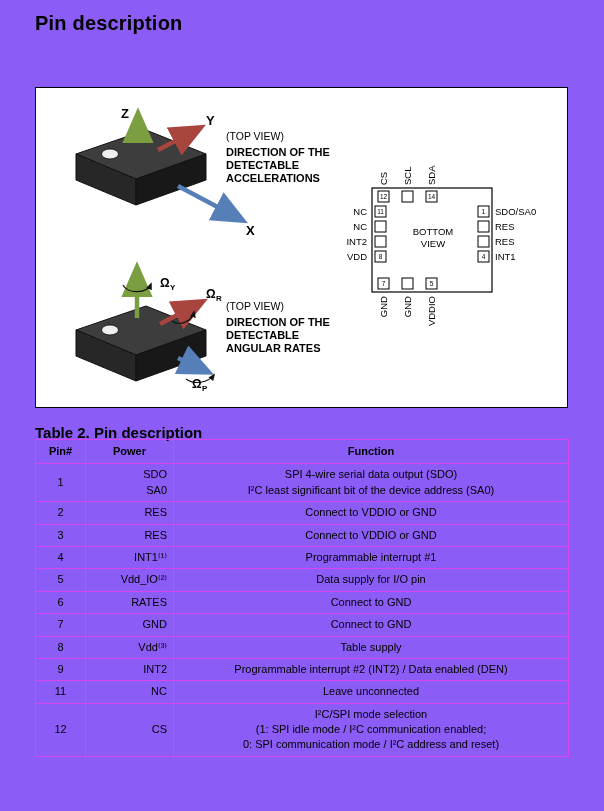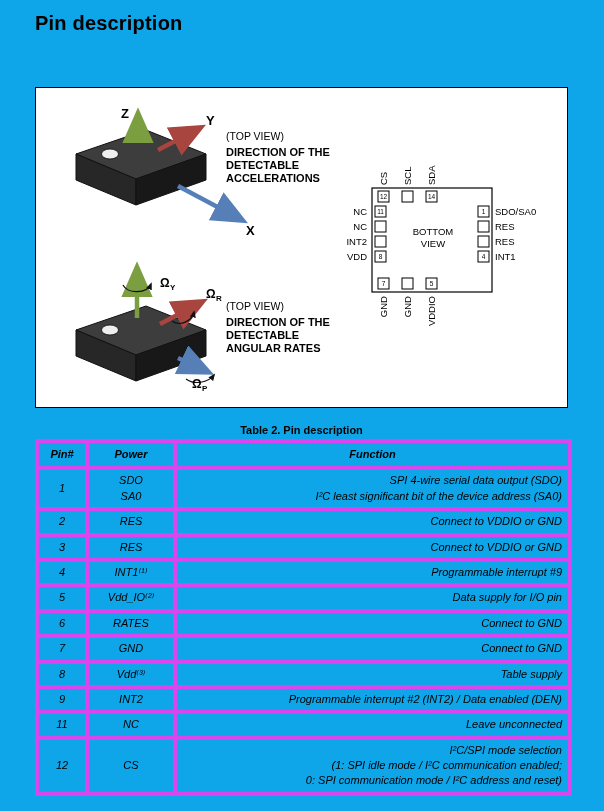--- a/index.html
+++ b/index.html
@@ -1,31 +1,31 @@
 <!DOCTYPE html>
 <html><head>
 <meta charset="utf-8">
 <style>
   html,body { margin:0; padding:0; background:#fff; }
   body { width:604px; height:811px; font-family:"Liberation Sans","DejaVu Sans",sans-serif; color:#000; }
-  .page { position:relative; width:604px; height:811px; background:#0ea5e9; overflow:hidden; }
+  .page { position:relative; width:604px; height:811px; background:#8b5cf6; overflow:hidden; }
 
   .title { position:absolute; left:35px; top:12px; font-size:20px; font-weight:bold; letter-spacing:0.2px; }
 
   .fig-caption { position:absolute; left:35px; top:70px; width:533px; text-align:center; font-size:11px; font-weight:bold;margin-top:28px; }
   .figure-box { position:absolute; left:35px; top:87px; width:531px; height:319px; border:1px solid #000; background:#fff; }
 
-  .tbl-caption { position:absolute; left:35px; top:424px; width:533px; text-align:center; font-size:11px; font-weight:bold; }
+  .tbl-caption { position:absolute; left:35px; top:424px; width:533px; font-size:15px; font-weight:bold; }
   table.pin-table { position:absolute; left:35px; top:439px; width:533px; border-collapse:collapse; font-size:11px; line-height:1.4; table-layout:fixed; }
-  .pin-table th, .pin-table td { border:4px solid #d946ef; vertical-align:middle;font-style:italic; }
+  .pin-table th, .pin-table td { border:1px solid #d946ef; vertical-align:middle; }
   .pin-table th { font-weight:bold; text-align:center; padding:4px 2px; }
   .pin-table td { padding:3px 6px; white-space:pre-line; }
   td.col-pin  { text-align:center; }
-  td.col-name { text-align:center; }
-  td.col-func { text-align:right; }
+  td.col-name { text-align:right; }
+  td.col-func { text-align:center; }
 
   .fig-svg text { font-family:"Liberation Sans","DejaVu Sans",sans-serif; fill:#000; }
   .fig-svg .axis   { font-size:13px; font-weight:bold; }
   .fig-svg .tv     { font-size:10.5px; }
   .fig-svg .dir    { font-size:11px; font-weight:bold; }
   .fig-svg .pinlbl { font-size:9.5px; }
   .fig-svg .pinnum { font-size:6.5px; text-anchor:middle; }
   .fig-svg .bview  { font-size:9.5px; text-anchor:middle; }
   .fig-svg .omega  { font-size:12px; font-weight:bold; }
   .fig-svg .osub   { font-size:8px; font-weight:bold; }
@@ -183,21 +183,21 @@
           <td class="col-func">Connect to VDDIO or GND</td>
         </tr>
         <tr>
           <td class="col-pin">3</td>
           <td class="col-name">RES</td>
           <td class="col-func">Connect to VDDIO or GND</td>
         </tr>
         <tr>
           <td class="col-pin">4</td>
           <td class="col-name">INT1⁽¹⁾</td>
-          <td class="col-func">Programmable interrupt #9</td>
+          <td class="col-func">Programmable interrupt #1</td>
         </tr>
         <tr>
           <td class="col-pin">5</td>
           <td class="col-name">Vdd_IO⁽²⁾</td>
           <td class="col-func">Data supply for I/O pin</td>
         </tr>
         <tr>
           <td class="col-pin">6</td>
           <td class="col-name">RATES</td>
           <td class="col-func">Connect to GND</td>

